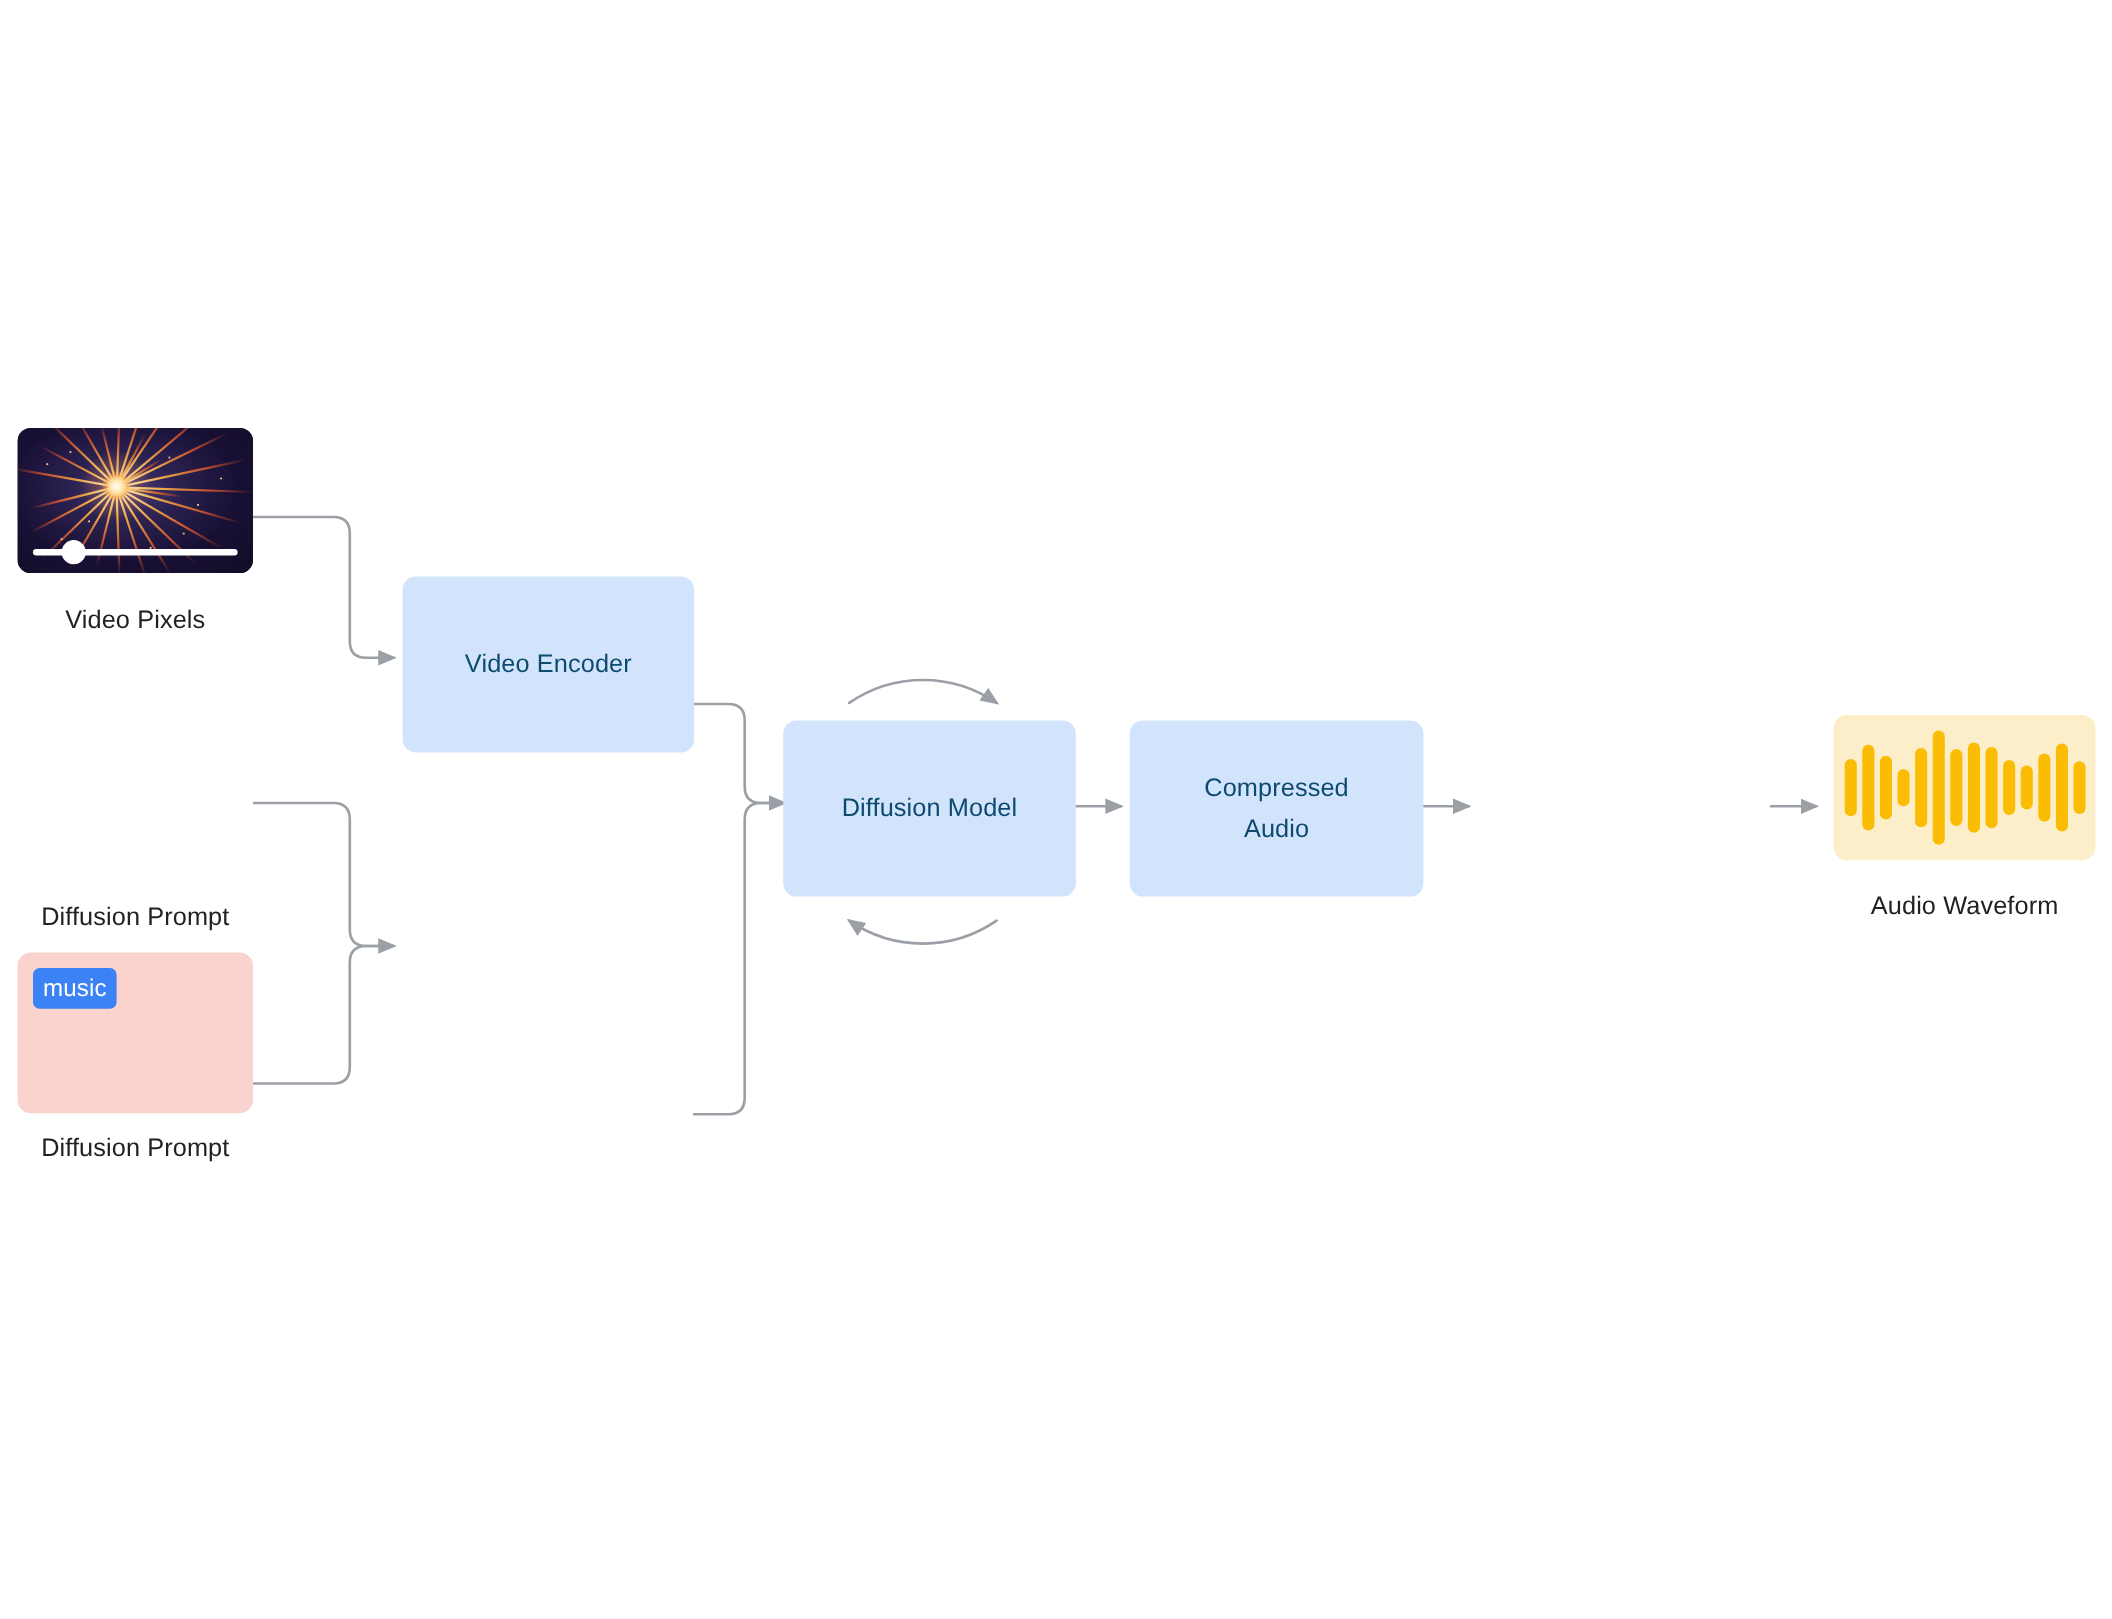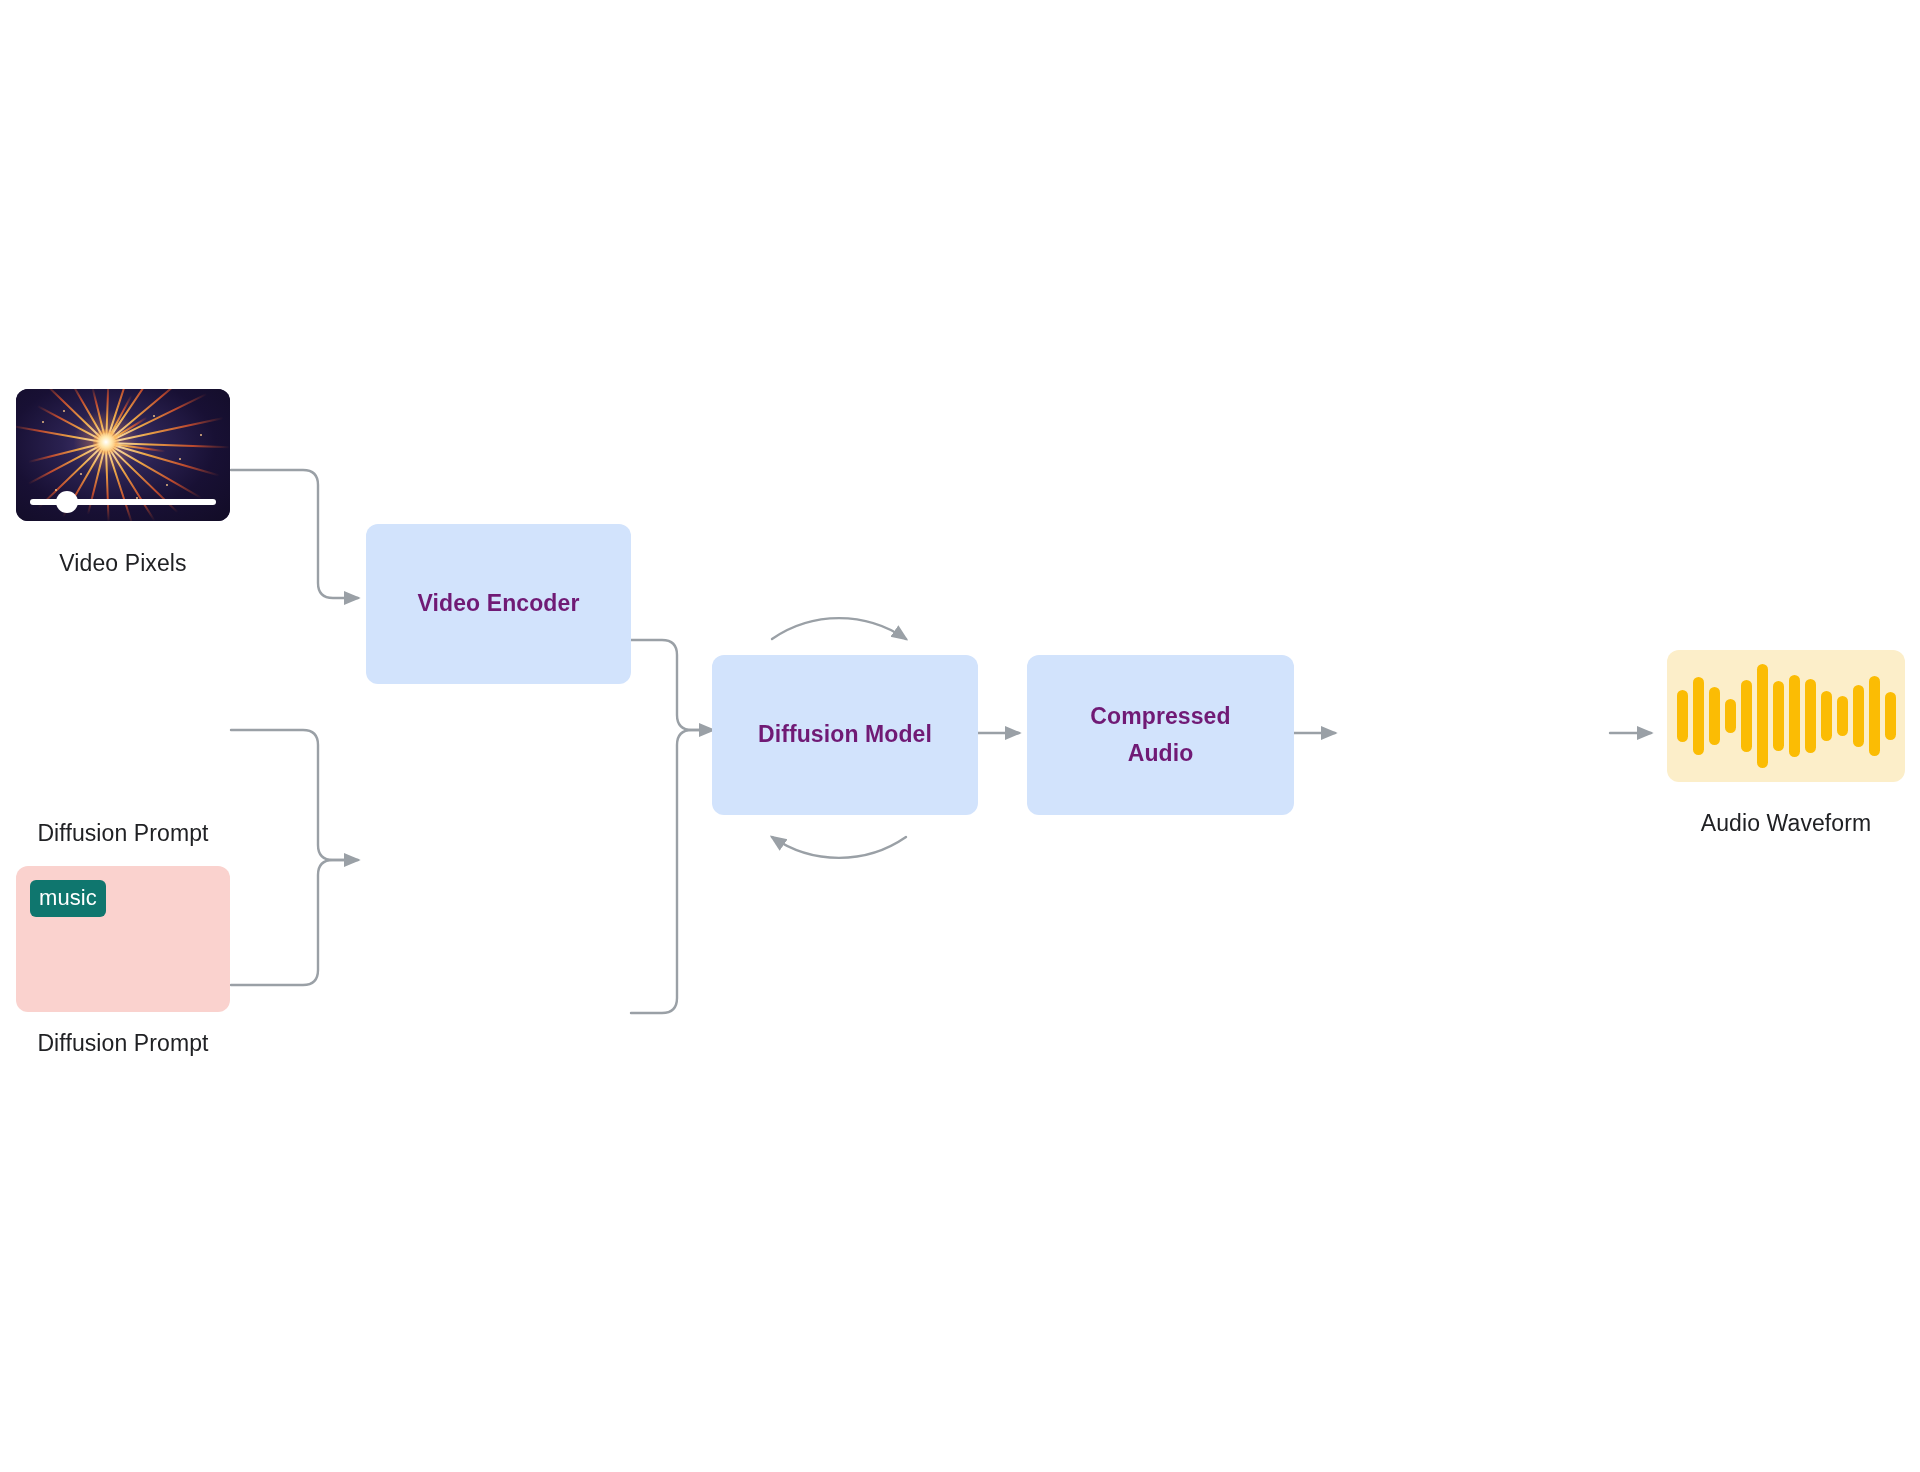--- a/index.html
+++ b/index.html
@@ -37,25 +37,24 @@
     position: absolute;
     box-sizing: border-box;
     border-radius: 12px;
     display: flex;
     align-items: center;
     justify-content: center;
     text-align: center;
   }
   .proc {
     background: #d2e3fc;
-    color: #701a75;
+    color: #0c4a6e;
     font-size: 23px;
     line-height: 1.35;
     letter-spacing: 0.1px;
-    font-weight: bold;
   }
 
   
   .caption {
     position: absolute;
     text-align: center;
     font-size: 23px;
     color: #202124;
     letter-spacing: 0.1px;
     white-space: nowrap;
@@ -147,21 +146,21 @@
     display: inline-block;
     border-radius: 6px;
     color: #ffffff;
     font-size: 22px;
     line-height: 1;
     padding: 7px 9px 8px 9px;
     letter-spacing: 0.1px;
     white-space: nowrap;
   }
   .tag.pos { background: #2e9e54; }
-  .tag.neg { background: #0f766e; }
+  .tag.neg { background: #3b82f6; }
 
   
   #audio-waveform {
     position: absolute;
     left: 1667px;
     top: 650px;
     width: 238px;
     height: 132px;
     border-radius: 12px;
     background: #fceec9;

